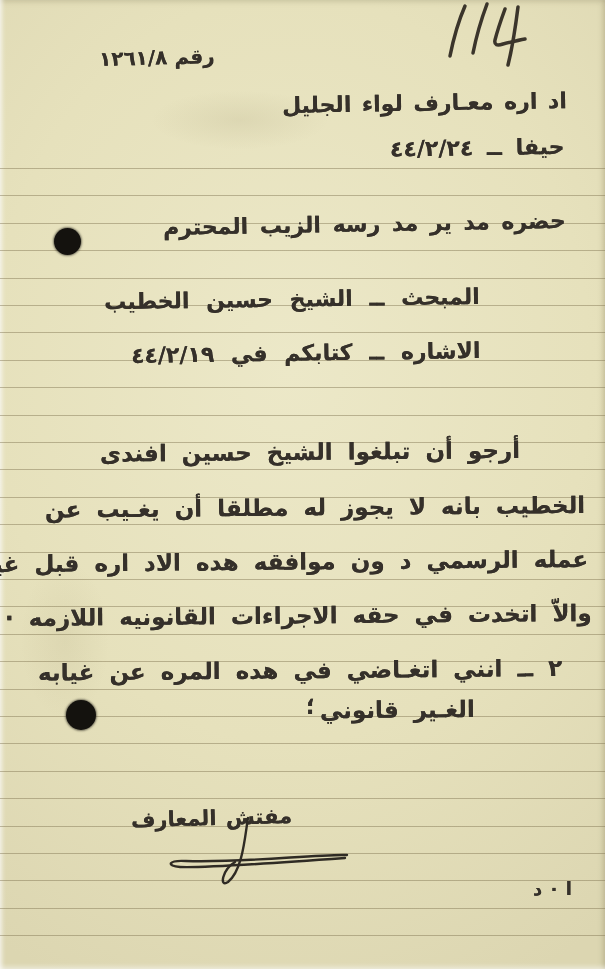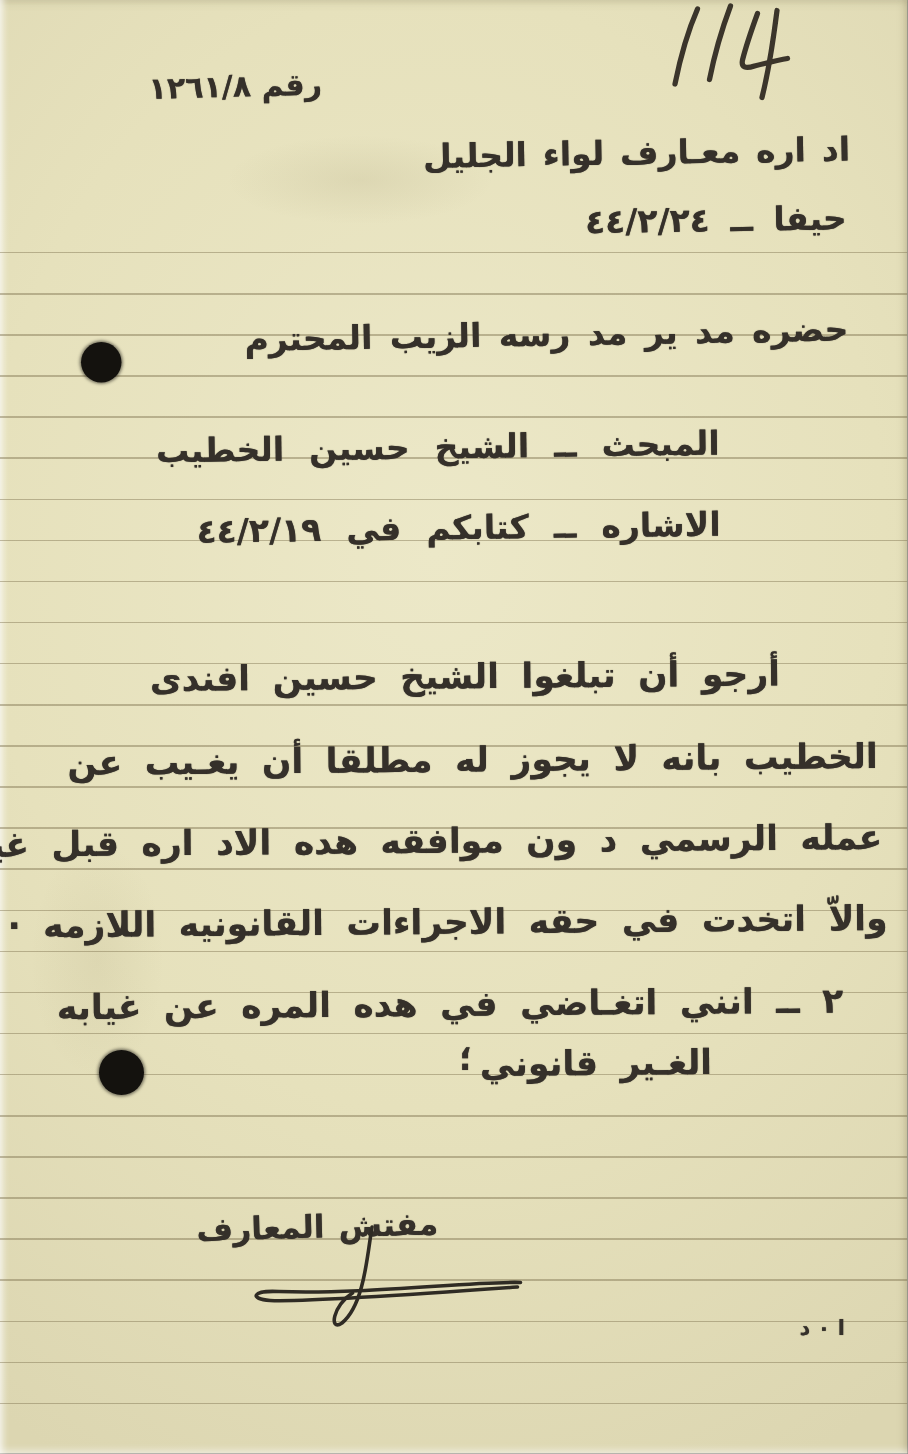--- a/index.html
+++ b/index.html
@@ -47,21 +47,21 @@
   .reference{right:125px;top:338px;font-size:22px;transform:rotate(-.8deg);word-spacing:9px;}
   .body-line{font-size:23px;word-spacing:7px;transform:rotate(-.5deg);}
   .bl1{right:85px;top:437px;}
   .bl2{right:20px;top:492px;}
   .bl3{right:17px;top:546px;}
   .bl4{right:13px;top:600px;}
   .bl5{right:43px;top:655px;}
   .bl6{right:130px;top:696px;}
   .stray-mark{left:306px;top:694px;font-size:22px;transform:none;}
   .sig-title{right:313px;top:804px;font-size:21px;transform:rotate(-1.5deg);word-spacing:2px;}
-  .initials{left:533px;top:878px;font-size:14px;direction:ltr;letter-spacing:5px;transform:rotate(-1deeg);}
+  .initials{left:533px;top:878px;font-size:18px;direction:ltr;letter-spacing:5px;transform:rotate(-1deeg);}
   svg{position:absolute;overflow:visible;}
   .hw{stroke:#3b352b;stroke-width:3.5;fill:none;stroke-linecap:round;stroke-linejoin:round;}
   .sig{stroke:#2f2b24;stroke-width:2.4;fill:none;stroke-linecap:round;stroke-linejoin:round;}
 </style>
 </head>
 <body>
 
 <div class="page">
 
   <div class="rules"></div>

